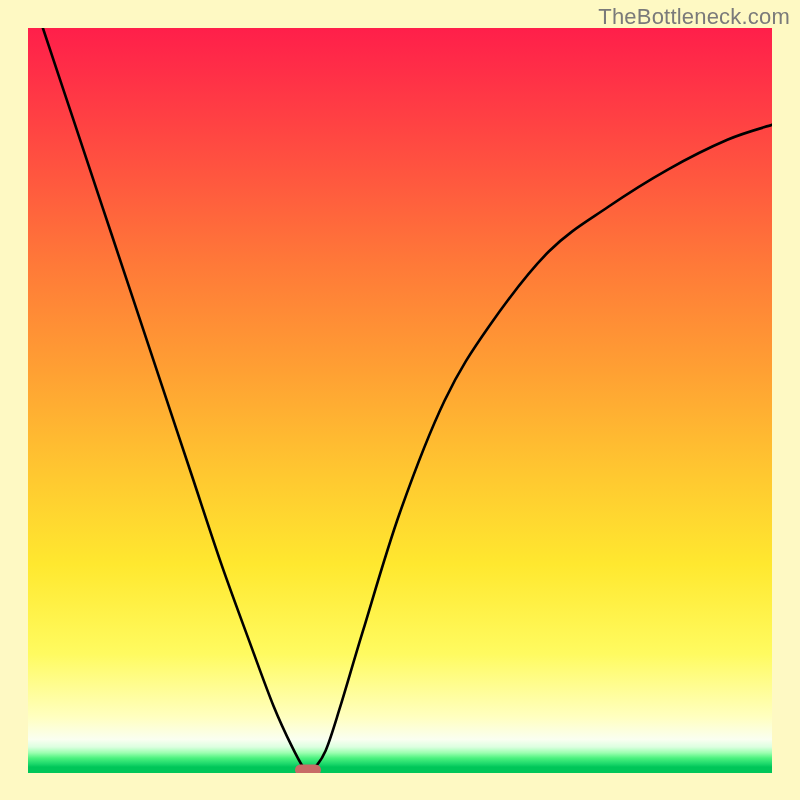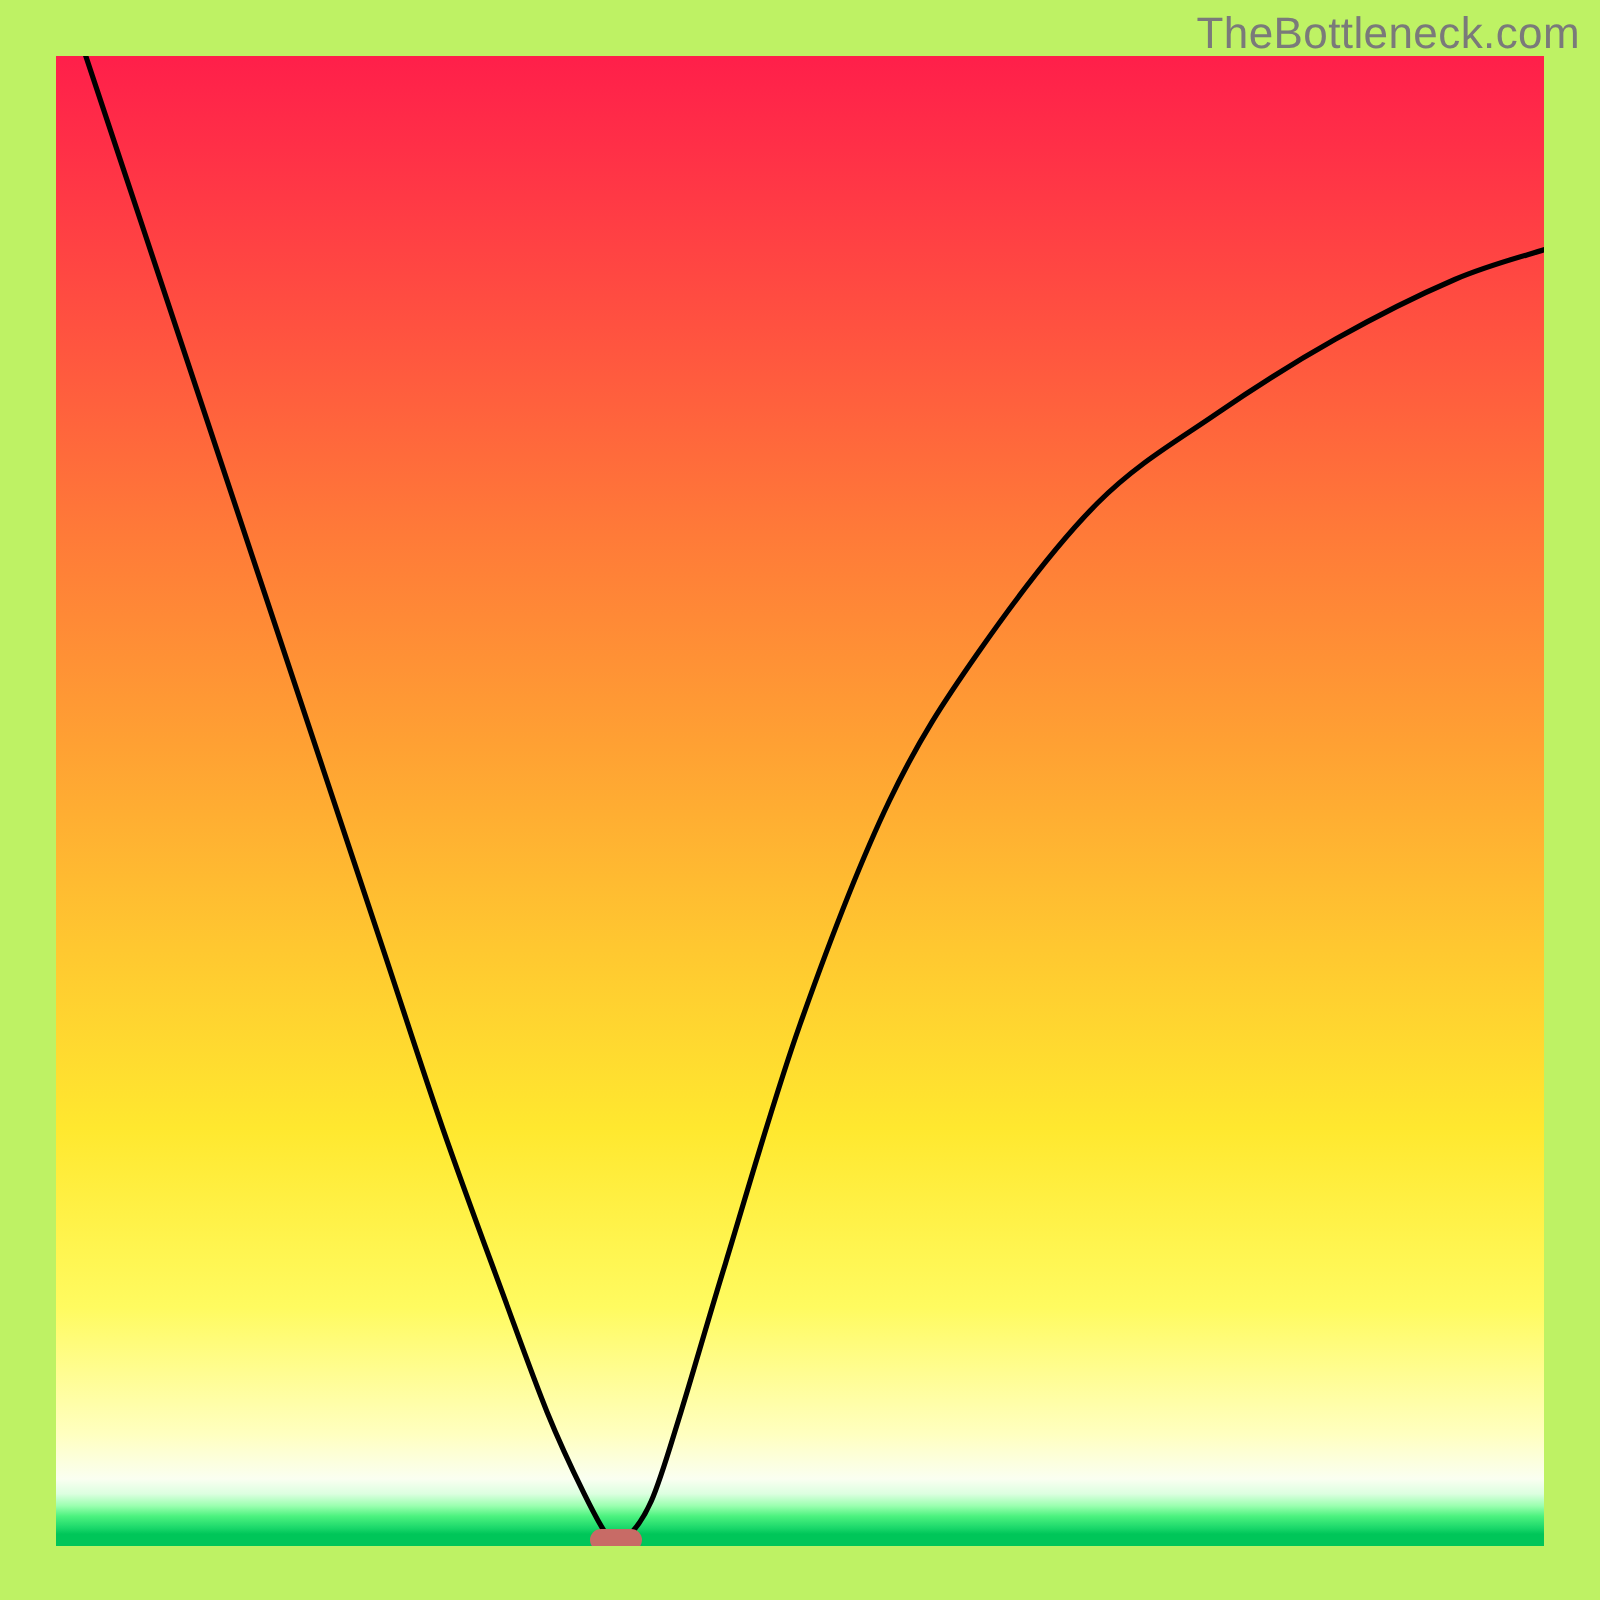--- a/index.html
+++ b/index.html
@@ -8,21 +8,21 @@
     width: 800px;
     height: 800px;
     background: #000;
     overflow: hidden;
     font-family: Arial, Helvetica, sans-serif;
   }
   .frame {
     position: relative;
     width: 800px;
     height: 800px;
-    background: #bef264;
+    background: #fef9c3;
   }
   .watermark {
     position: absolute;
     top: 4px;
     right: 10px;
     color: #7a7a7a;
     font-size: 22px;
     letter-spacing: 0.2px;
     z-index: 10;
   }

